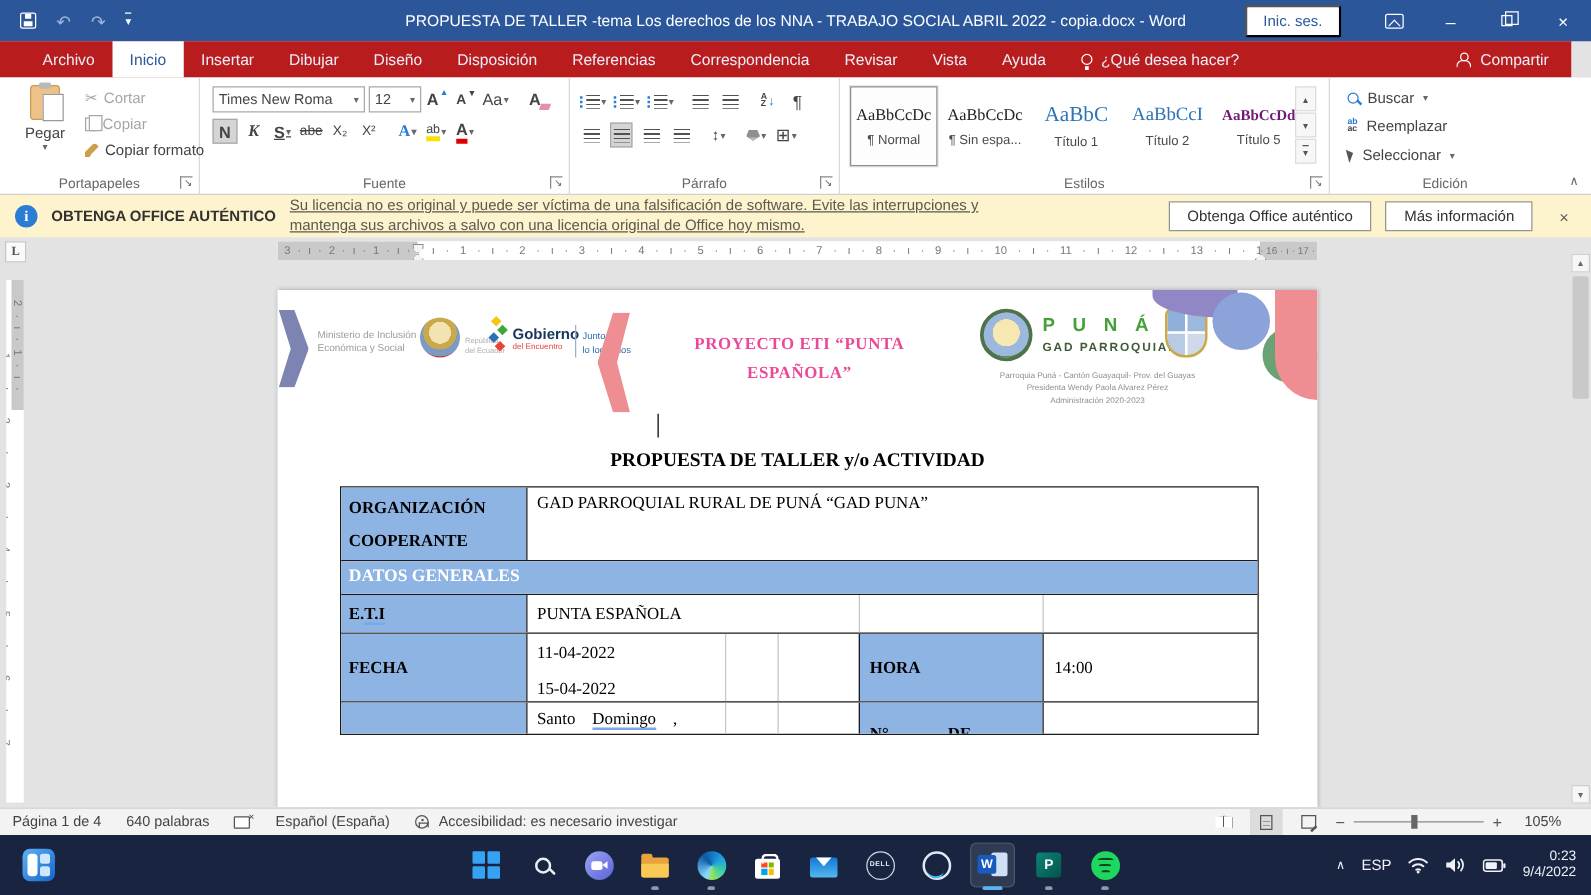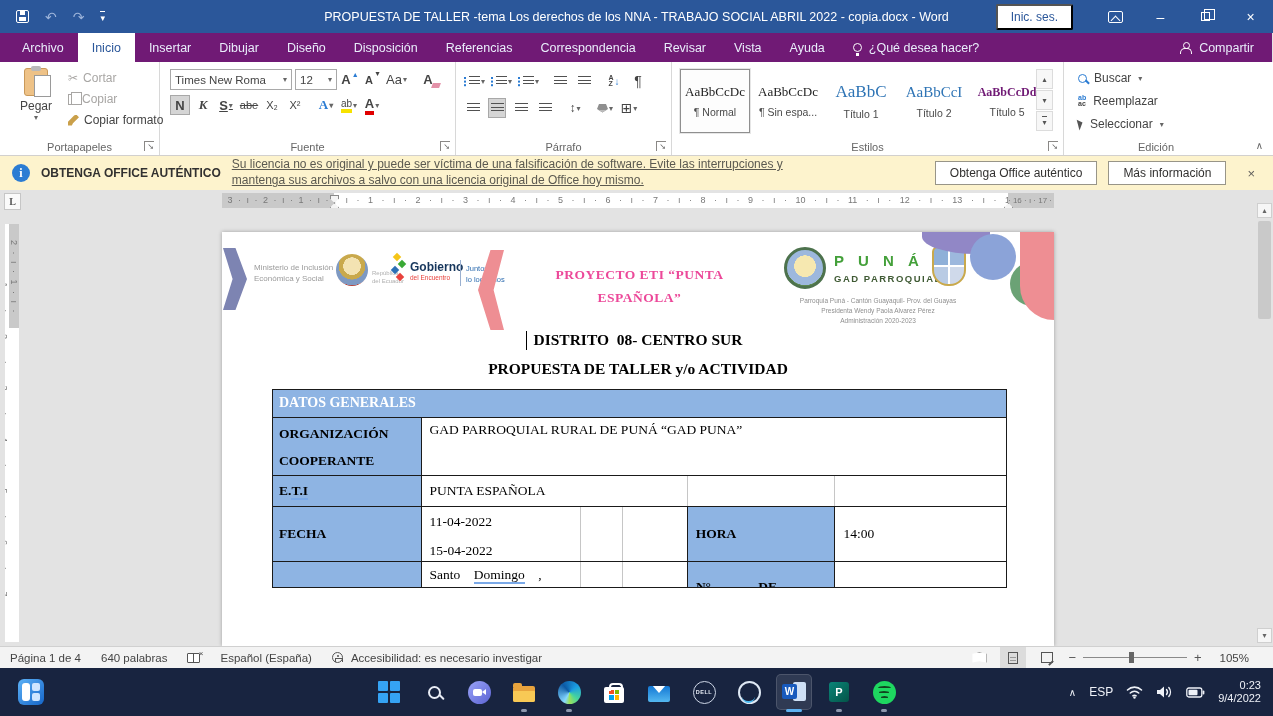--- a/index.html
+++ b/index.html
@@ -18,21 +18,21 @@
 .doc-title{position:absolute;left:0;right:0;text-align:center;font-size:12.5px;color:#fff;pointer-events:none}
 .tb-right{margin-left:auto;display:flex;align-items:center;z-index:2}
 .signin{background:#fff;color:#2b579a;font-size:12px;padding:4px 13px;border-radius:2px;margin-right:20px;cursor:pointer}
 .winbtn{width:45px;height:33px;display:grid;place-items:center;font-size:14px;color:#fff}
 .icon-ribopts{width:15px;height:12px;border:1.5px solid #fff;border-radius:2px;position:relative}
 .icon-ribopts::after{content:"";position:absolute;left:3px;top:5px;width:6px;height:6px;border-left:1.5px solid #fff;border-top:1.5px solid #fff;transform:rotate(45deg)}
 .icon-restore{width:9px;height:9px;border:1.3px solid #fff;position:relative;background:#2b579a}
 .icon-restore::before{content:"";position:absolute;top:-4px;left:2px;width:9px;height:9px;border:1.3px solid #fff}
 
 
-.tabsrow{position:absolute;top:33px;left:0;right:1px;height:29px;background:#701a75;display:flex;align-items:stretch;color:#e9eefb;font-size:12.5px;padding-left:8px}
+.tabsrow{position:absolute;top:33px;left:0;right:16px;height:29px;background:#b91c1c;display:flex;align-items:stretch;color:#e9eefb;font-size:12.5px;padding-left:20px}
 .tab{padding:0 14px;display:flex;align-items:center;cursor:pointer;white-space:nowrap}
 .tab.active{background:#fff;color:#2b579a}
 .tellme{display:flex;align-items:center;gap:7px;margin-left:14px;cursor:pointer}
 .bulb{width:9px;height:9px;border:1.4px solid #fff;border-radius:50%;position:relative}
 .bulb::after{content:"";position:absolute;left:2px;top:9px;width:3px;height:3px;background:#fff}
 .share{margin-left:auto;display:flex;align-items:center;gap:7px;padding-right:18px;cursor:pointer}
 .icon-person{position:relative;width:12px;height:12px}
 .icon-person::before{content:"";position:absolute;top:0;left:3px;width:5px;height:5px;border:1.3px solid #fff;border-radius:50%}
 .icon-person::after{content:"";position:absolute;bottom:0;left:0;width:10px;height:5px;border:1.3px solid #fff;border-radius:5px 5px 0 0;border-bottom:none}
 
@@ -595,30 +595,29 @@
           <div>Presidenta Wendy Paola Alvarez Pérez</div>
           <div>Administración 2020-2023</div>
         </div>
       </div>
       <div class="deco-purple"></div>
       <div class="deco deco-blue"></div>
       <div class="deco deco-green"></div>
       <div class="deco-pink"></div>
 
       <div class="caret"></div>
-      <div class="h1">DISTRITO  08- CENTRO SUR</div>
       <div class="h2">PROPUESTA DE TALLER y/o ACTIVIDAD</div>
 
       <div class="dtable">
-        <div class="trow th-row">
-          <div class="cell blue">DATOS GENERALES</div>
-        </div>
         <div class="trow r-org">
           <div class="cell blue lab c0">ORGANIZACIÓN COOPERANTE</div>
           <div class="cell bd c1">GAD PARROQUIAL RURAL DE PUNÁ “GAD PUNA”</div>
+        </div>
+        <div class="trow th-row">
+          <div class="cell blue">DATOS GENERALES</div>
         </div>
         <div class="trow r-eti">
           <div class="cell blue c0"><span>E.</span><span class="spell">T.I</span></div>
           <div class="cell bd c1">PUNTA ESPAÑOLA</div>
           <div class="cell bg c2"></div>
           <div class="cell bg c3"></div>
         </div>
         <div class="trow r-fec">
           <div class="cell blue c0">FECHA</div>
           <div class="cell bd c1">

